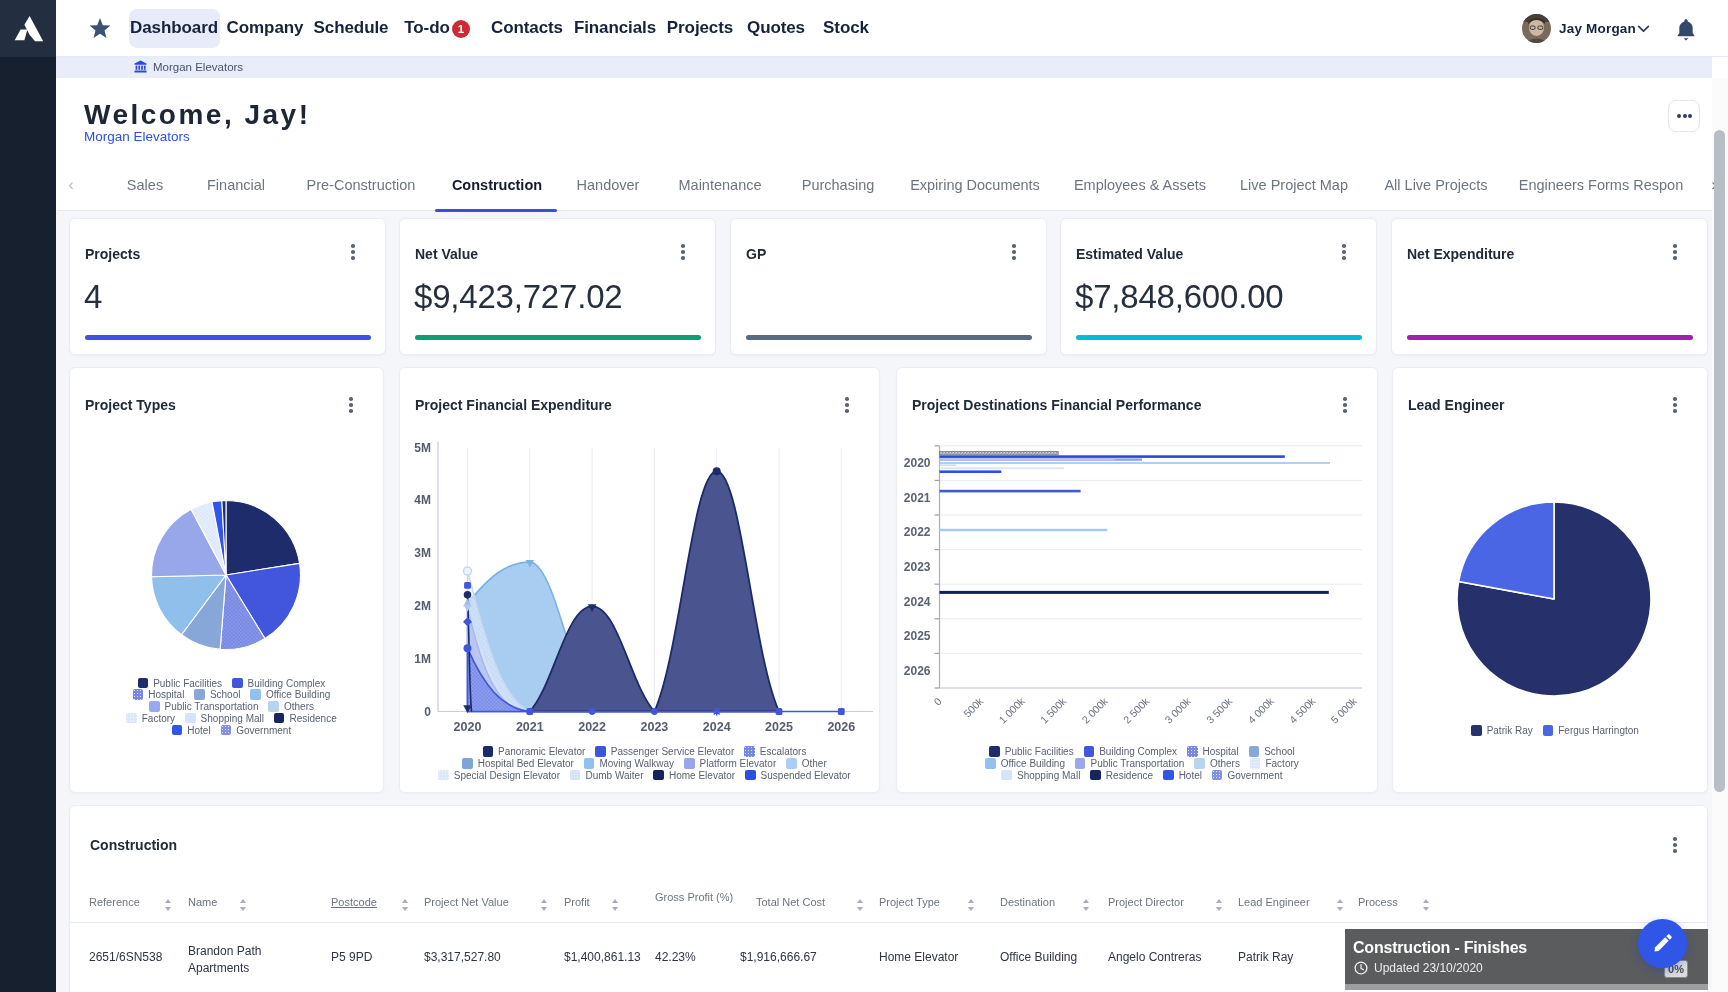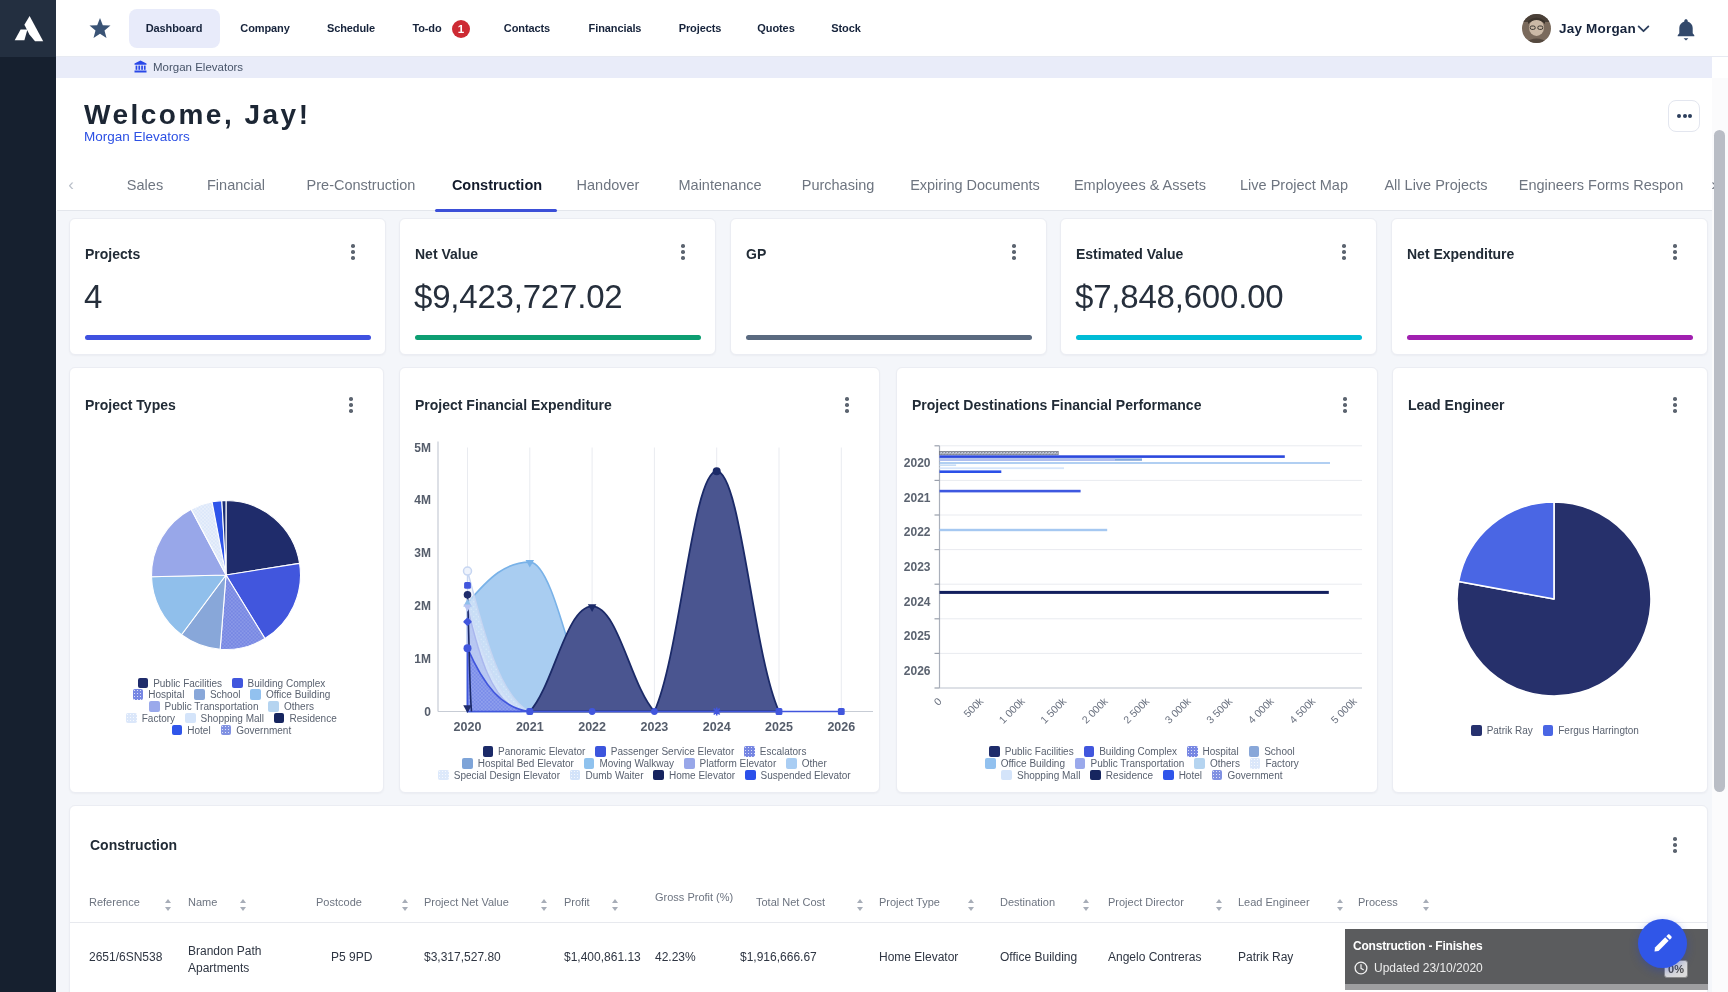--- a/index.html
+++ b/index.html
@@ -4,21 +4,21 @@
 <style>
 * { margin:0; padding:0; box-sizing:border-box; }
 html,body { width:1728px; height:992px; overflow:hidden; }
 body { font-family:"Liberation Sans", sans-serif; background:#fff; position:relative; }
 .abs { position:absolute; }
 #graybg { left:56px; top:211px; width:1656px; height:781px; background:#f4f6fa; }
 #sbtrack { left:1712px; top:78px; width:16px; height:914px; background:#fbfbfc; }
 #sidebar { left:0; top:0; width:56px; height:992px; background:#16202f; }
 #slogo { left:0; top:0; width:56px; height:57px; background:#232f40; }
 #topbar { left:56px; top:0; width:1672px; height:57px; background:#fff; border-bottom:1px solid #e7eaf2; }
-.navitem { position:absolute; top:0; height:56px; line-height:56px; font-size:11px; font-weight:700; color:#16233b; letter-spacing:-.1px; transform:translateX(-50%); white-space:nowrap; }
+.navitem { position:absolute; top:0; height:56px; line-height:56px; font-size:17px; font-weight:700; color:#16233b; letter-spacing:-.1px; transform:translateX(-50%); white-space:nowrap; }
 #dashpill { left:129px; top:9px; width:91px; height:39px; background:#e8ebfa; border-radius:8px; }
 #todobadge { left:452px; top:20px; width:18px; height:18px; border-radius:50%; background:#cd2a33; color:#fff; font-size:11.5px; font-weight:700; text-align:center; line-height:18px; }
 #uname { left:1559px; top:0; height:57px; line-height:57px; font-size:13.5px; font-weight:700; color:#16233b; letter-spacing:.2px; }
 #crumb { left:56px; top:57px; width:1656px; height:21px; background:#e9ecf9; }
 #crumbtxt { left:153px; top:61px; font-size:11.5px; color:#475469; }
 #welcome { left:84px; top:99px; font-size:28px; font-weight:700; color:#1c2634; letter-spacing:2.5px; }
 #welcomelink { left:84px; top:129px; font-size:13.5px; color:#2c50e4; }
 #dots-btn { left:1668px; top:100px; width:32px; height:32px; background:#fff; border:1px solid #e3e6ef; border-radius:8px; }
 #dots-btn i, #dots-btn i:before, #dots-btn i:after { position:absolute; width:4px; height:4px; border-radius:50%; background:#2c3e5c; content:''; }
 #dots-btn i { left:8px; top:13px; }
@@ -36,21 +36,21 @@
 .kpival { position:absolute; left:14px; top:59px; font-size:33px; font-weight:400; color:#262f3c; letter-spacing:-.2px; }
 .kpibar { position:absolute; left:15px; bottom:14px; height:5px; border-radius:2.5px; }
 .lgrow { position:absolute; width:100%; text-align:center; font-size:10px; color:#5a6270; white-space:nowrap; }
 .lgrow b { display:inline-block; width:10.5px; height:10.5px; border-radius:2px; vertical-align:-1.5px; margin:0 5px 0 10px; font-weight:normal; }
 .th { position:absolute; top:896px; font-size:11px; color:#6d7480; white-space:nowrap; }
 .td { position:absolute; top:950px; font-size:12px; color:#2e3542; white-space:nowrap; }
 .sort { position:absolute; top:899px; width:8px; height:12px; }
 #thdiv { left:70px; top:922px; width:1637px; height:1px; background:#e7e9ee; }
 #toast { left:1345px; top:929px; width:363px; height:61px; background:#5b5c5e; }
 #toastbar { left:1345px; top:984px; width:363px; height:5.5px; background:#9e9ea0; }
-#toast-t1 { left:1353px; top:939px; font-size:12px; font-weight:700; color:#fff; letter-spacing:-.2px; }
+#toast-t1 { left:1353px; top:939px; font-size:16px; font-weight:700; color:#fff; letter-spacing:-.2px; }
 #toast-t2 { left:1374px; top:961px; font-size:12px; color:#ececec; }
 #chip { left:1664px; top:960px; width:24px; height:18px; background:#dcdcdc; border:1px solid #8a8a8a; border-radius:3px; color:#4c4c4c; font-size:11px; font-weight:700; text-align:center; line-height:16px; }
 #fab { left:1638px; top:919px; width:49px; height:49px; border-radius:50%; background:#3056e8; box-shadow:0 3px 8px rgba(30,60,200,.35); }
 #sbthumb { left:1714px; top:130px; width:11px; height:662px; background:#b9bdc5; border-radius:6px; }
 </style>
 </head>
 <body>
 <div class="abs" id="graybg"></div>
 <div class="abs" id="sbtrack"></div>
 <div class="abs" id="topbar"></div>
@@ -378,21 +378,21 @@
 <div class="th" style="left:89px;">Reference</div>
 <svg class="sort" style="left:164px" width="8" height="12" viewBox="0 0 8 12">
     <path d="M4 0 L7 4 L1 4 Z" fill="#a7adb8"></path>
     <path d="M4 12 L7 8 L1 8 Z" fill="#a7adb8"></path>
   </svg>
 <div class="th" style="left:188px;">Name</div>
 <svg class="sort" style="left:239px" width="8" height="12" viewBox="0 0 8 12">
     <path d="M4 0 L7 4 L1 4 Z" fill="#a7adb8"></path>
     <path d="M4 12 L7 8 L1 8 Z" fill="#a7adb8"></path>
   </svg>
-<div class="th" style="left:316px;">Postcode</div>
+<div class="th" style="left:331px;text-decoration:underline;">Postcode</div>
 <svg class="sort" style="left:401px" width="8" height="12" viewBox="0 0 8 12">
     <path d="M4 0 L7 4 L1 4 Z" fill="#a7adb8"></path>
     <path d="M4 12 L7 8 L1 8 Z" fill="#a7adb8"></path>
   </svg>
 <div class="th" style="left:424px;">Project Net Value</div>
 <svg class="sort" style="left:540px" width="8" height="12" viewBox="0 0 8 12">
     <path d="M4 0 L7 4 L1 4 Z" fill="#a7adb8"></path>
     <path d="M4 12 L7 8 L1 8 Z" fill="#a7adb8"></path>
   </svg>
 <div class="th" style="left:564px;">Profit</div>

